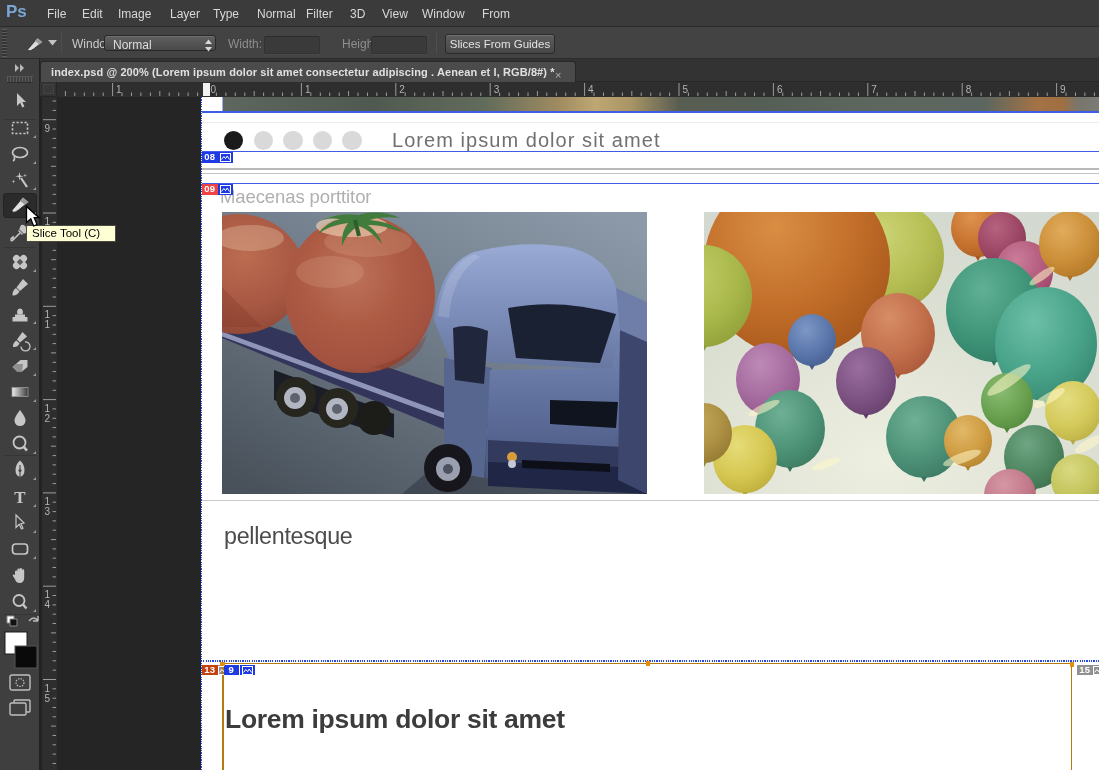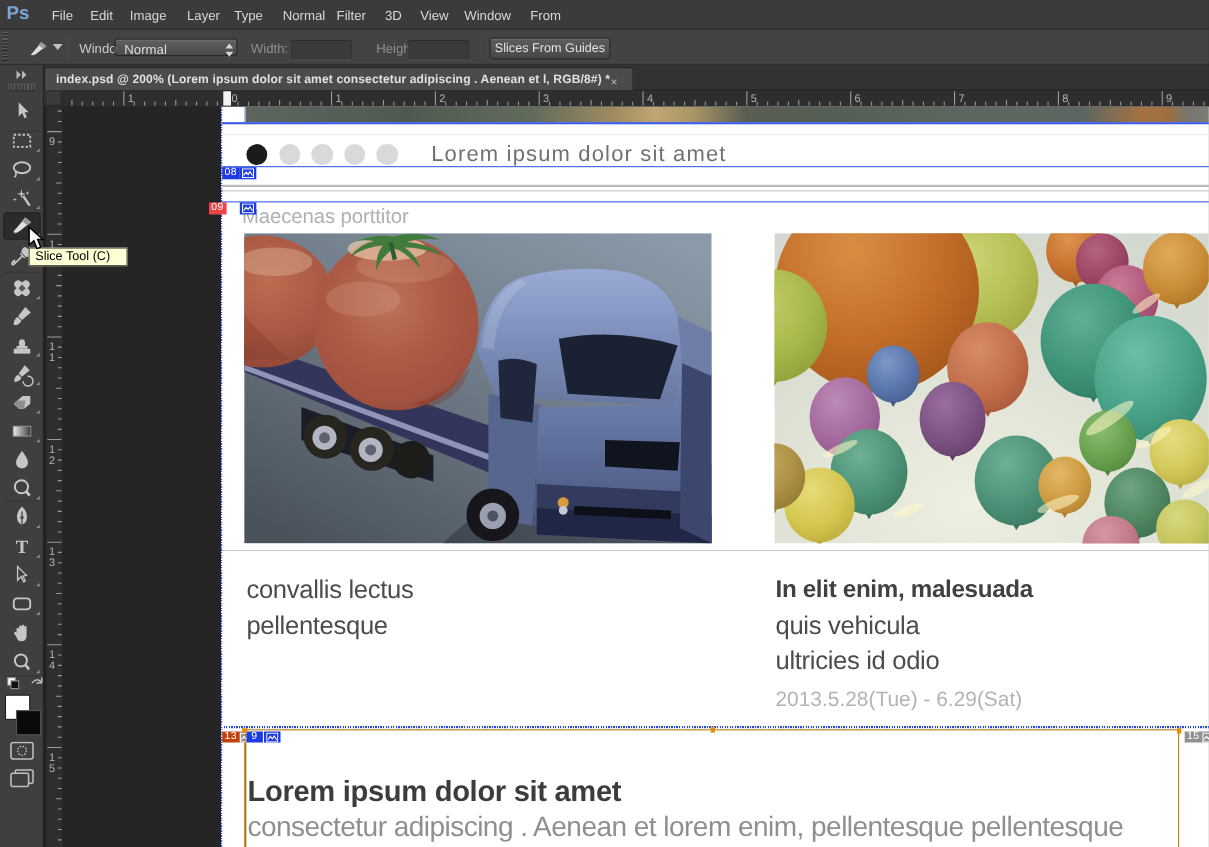--- a/index.html
+++ b/index.html
@@ -28,21 +28,21 @@
 #tabbar{position:absolute;left:40px;top:59px;width:1059px;height:23px;background:#333333;border-bottom:1px solid #262626}
 #tab{position:absolute;left:0px;top:2px;width:536px;height:21px;background:#4b4b4b;
  border-radius:3px 3px 0 0;border:1px solid #272727;border-bottom:none;
  color:#e0e0e0;font-size:11px;font-weight:bold;line-height:20px;padding-left:10px;letter-spacing:0.1px}
 #tabx{position:absolute;left:514px;top:3px;color:#b0b0b0;font-size:11px;font-weight:normal}
 #rcorner{position:absolute;left:40px;top:82px;width:17px;height:15px;background:#333;border-right:1px solid #262626;border-bottom:1px solid #262626}
 #rcorner .bx{position:absolute;left:3px;top:2px;width:11px;height:10px;background:#383838;border:1px solid #424242}
 #paste{position:absolute;left:57px;top:97px;width:144px;height:673px;background:#252525}
 #canvas{position:absolute;left:201px;top:97px;width:898px;height:673px;background:#ffffff;overflow:hidden}
 .hline{position:absolute;height:1.3px;background:#3d5de4}
-.slbadge{position:absolute;height:10.8px;color:#fff;font-size:9.5px;font-weight:normal;
+.slbadge{position:absolute;height:10.8px;color:#fff;font-size:9.5px;font-weight:bold;
  text-align:center;line-height:10.5px;letter-spacing:0.3px}
 .slicon{text-align:center}
 #tooltip{position:absolute;left:26px;top:225px;width:90px;height:17px;background:#ffffd6;
  border:1px solid #4a4a42;font-size:11.5px;color:#000;line-height:15.5px;padding-left:5px;z-index:60}
 .dotline{position:absolute;height:1.6px;
  background:repeating-linear-gradient(90deg,#2548e8 0 1.2px,#f2f2f2 1.2px 2.3px)}
 .dotlinev{position:absolute;width:1.6px;
  background:repeating-linear-gradient(180deg,#2548e8 0 1.2px,#f2f2f2 1.2px 2.3px)}
 .oline{position:absolute;background:#b47c10}
 .ohandle{position:absolute;width:4.6px;height:4.6px;background:#e38f0e;z-index:5}
@@ -281,32 +281,24 @@
     <div class="abs" style="left:111.7px;top:33.5px;width:19.4px;height:19.4px;border-radius:50%;background:#d9d9d9"></div>
     <div class="abs" style="left:141.2px;top:33.5px;width:19.4px;height:19.4px;border-radius:50%;background:#d9d9d9"></div>
     <div class="abs" style="left:191px;top:32px;font-size:20px;letter-spacing:1.05px;color:#707070">Lorem ipsum dolor sit amet</div>
     <div class="hline" style="left:0;top:14.3px;width:898px"></div>
     <div class="hline" style="left:0;top:54px;width:898px"></div>
     <div class="hline" style="left:0;top:86px;width:898px"></div>
     <div class="abs" style="left:0;top:71px;width:898px;height:1.6px;background:#b9b9b9"></div>
     <div class="abs" style="left:0;top:75.5px;width:898px;height:1.6px;background:#c4c4c4"></div>
     <div class="abs" style="left:19px;top:89px;font-size:18.5px;color:#b0b0b0;letter-spacing:-0.1px">Maecenas porttitor</div>
     <div class="abs" style="left:23px;top:423px;font-size:23.3px;color:#4c4c4c;line-height:32.2px;letter-spacing:-0.3px">
-      <div>convallis lectus</div>
       <div>pellentesque</div>
     </div>
-    <div class="abs" style="left:504px;top:423px;font-size:23.3px;color:#4c4c4c;line-height:32.2px;letter-spacing:-0.3px">
-      <div style="font-weight:bold;color:#414141;font-size:22px;letter-spacing:-0.3px">In elit enim, malesuada</div>
-      <div>quis vehicula</div>
-      <div>ultricies id odio</div>
-    </div>
-    <div class="abs" style="left:504px;top:529px;font-size:19px;color:#b3b3b3;letter-spacing:0px">2013.5.28(Tue) - 6.29(Sat)</div>
     <div class="abs" style="left:0;top:402.5px;width:898px;height:1.4px;background:#c9c9c9"></div>
     <div class="abs" style="left:24px;top:607px;font-size:26.5px;font-weight:bold;color:#3c3c3c;letter-spacing:-0.3px">Lorem ipsum dolor sit amet</div>
-    <div class="abs" style="left:24px;top:641px;font-size:25.5px;color:#8f8f8f;letter-spacing:-0.5px">consectetur adipiscing . Aenean et lorem enim, pellentesque pellentesque</div>
     <svg class="abs" style="left:21px;top:115px" width="425" height="282" viewBox="0 0 425 282">
 <defs>
 <linearGradient id="tkbg" x1="0.9" y1="0" x2="0.1" y2="1">
 <stop offset="0" stop-color="#8b99a8"></stop>
           <stop offset="0.45" stop-color="#717d8a"></stop>
           <stop offset="1" stop-color="#49525b"></stop>
 </linearGradient>
 <radialGradient id="tom1" cx="0.45" cy="0.38" r="0.72">
 <stop offset="0" stop-color="#bd735a"></stop>
           <stop offset="0.45" stop-color="#ae5b44"></stop>
@@ -561,21 +553,21 @@
     <div class="ohandle" style="left:19.3px;top:564.6px"></div>
     <div class="ohandle" style="left:444.5px;top:564.2px"></div>
     <div class="ohandle" style="left:868.5px;top:565px"></div>
   </div>
 <div class="dotlinev" style="left:200.6px;top:97px;height:673px"></div>
 <div class="slbadge" style="left:202px;top:152px;background:#1d3ae3;width:15.5px">08</div>
 <div class="slbadge slicon" style="left:218.3px;top:152px;background:#1d3ae3;width:15px"><svg width="11" height="9" viewBox="0 0 11 9" style="margin-top:1px">
       <rect x="0.5" y="0.5" width="10" height="8" fill="none" stroke="#fff" stroke-width="1"></rect>
       <path d="M1.5,6.5 L3.8,3.5 L5.6,5.6 L7.2,3.0 L9.5,6.5" fill="none" stroke="#fff" stroke-width="1"></path>
     </svg></div>
-<div class="slbadge" style="left:190px;top:184px;background:#ef4444;width:15.5px">09</div>
+<div class="slbadge" style="left:202px;top:184px;background:#ef4444;width:15.5px">09</div>
 <div class="slbadge slicon" style="left:218.3px;top:184px;background:#1d3ae3;width:15px"><svg width="11" height="9" viewBox="0 0 11 9" style="margin-top:1px">
       <rect x="0.5" y="0.5" width="10" height="8" fill="none" stroke="#fff" stroke-width="1"></rect>
       <path d="M1.5,6.5 L3.8,3.5 L5.6,5.6 L7.2,3.0 L9.5,6.5" fill="none" stroke="#fff" stroke-width="1"></path>
     </svg></div>
 <div class="slbadge" style="left:202px;top:664.5px;background:#c2410c;width:15.5px">13</div>
 <div class="slbadge slicon" style="left:218.3px;top:664.5px;background:#909090;width:4px"><svg width="11" height="9" viewBox="0 0 11 9" style="margin-top:1px">
       <rect x="0.5" y="0.5" width="10" height="8" fill="none" stroke="#fff" stroke-width="1"></rect>
       <path d="M1.5,6.5 L3.8,3.5 L5.6,5.6 L7.2,3.0 L9.5,6.5" fill="none" stroke="#fff" stroke-width="1"></path>
     </svg></div>
 <div class="slbadge" style="left:223.5px;top:664.5px;background:#1d3ae3;width:15.5px">9</div>

